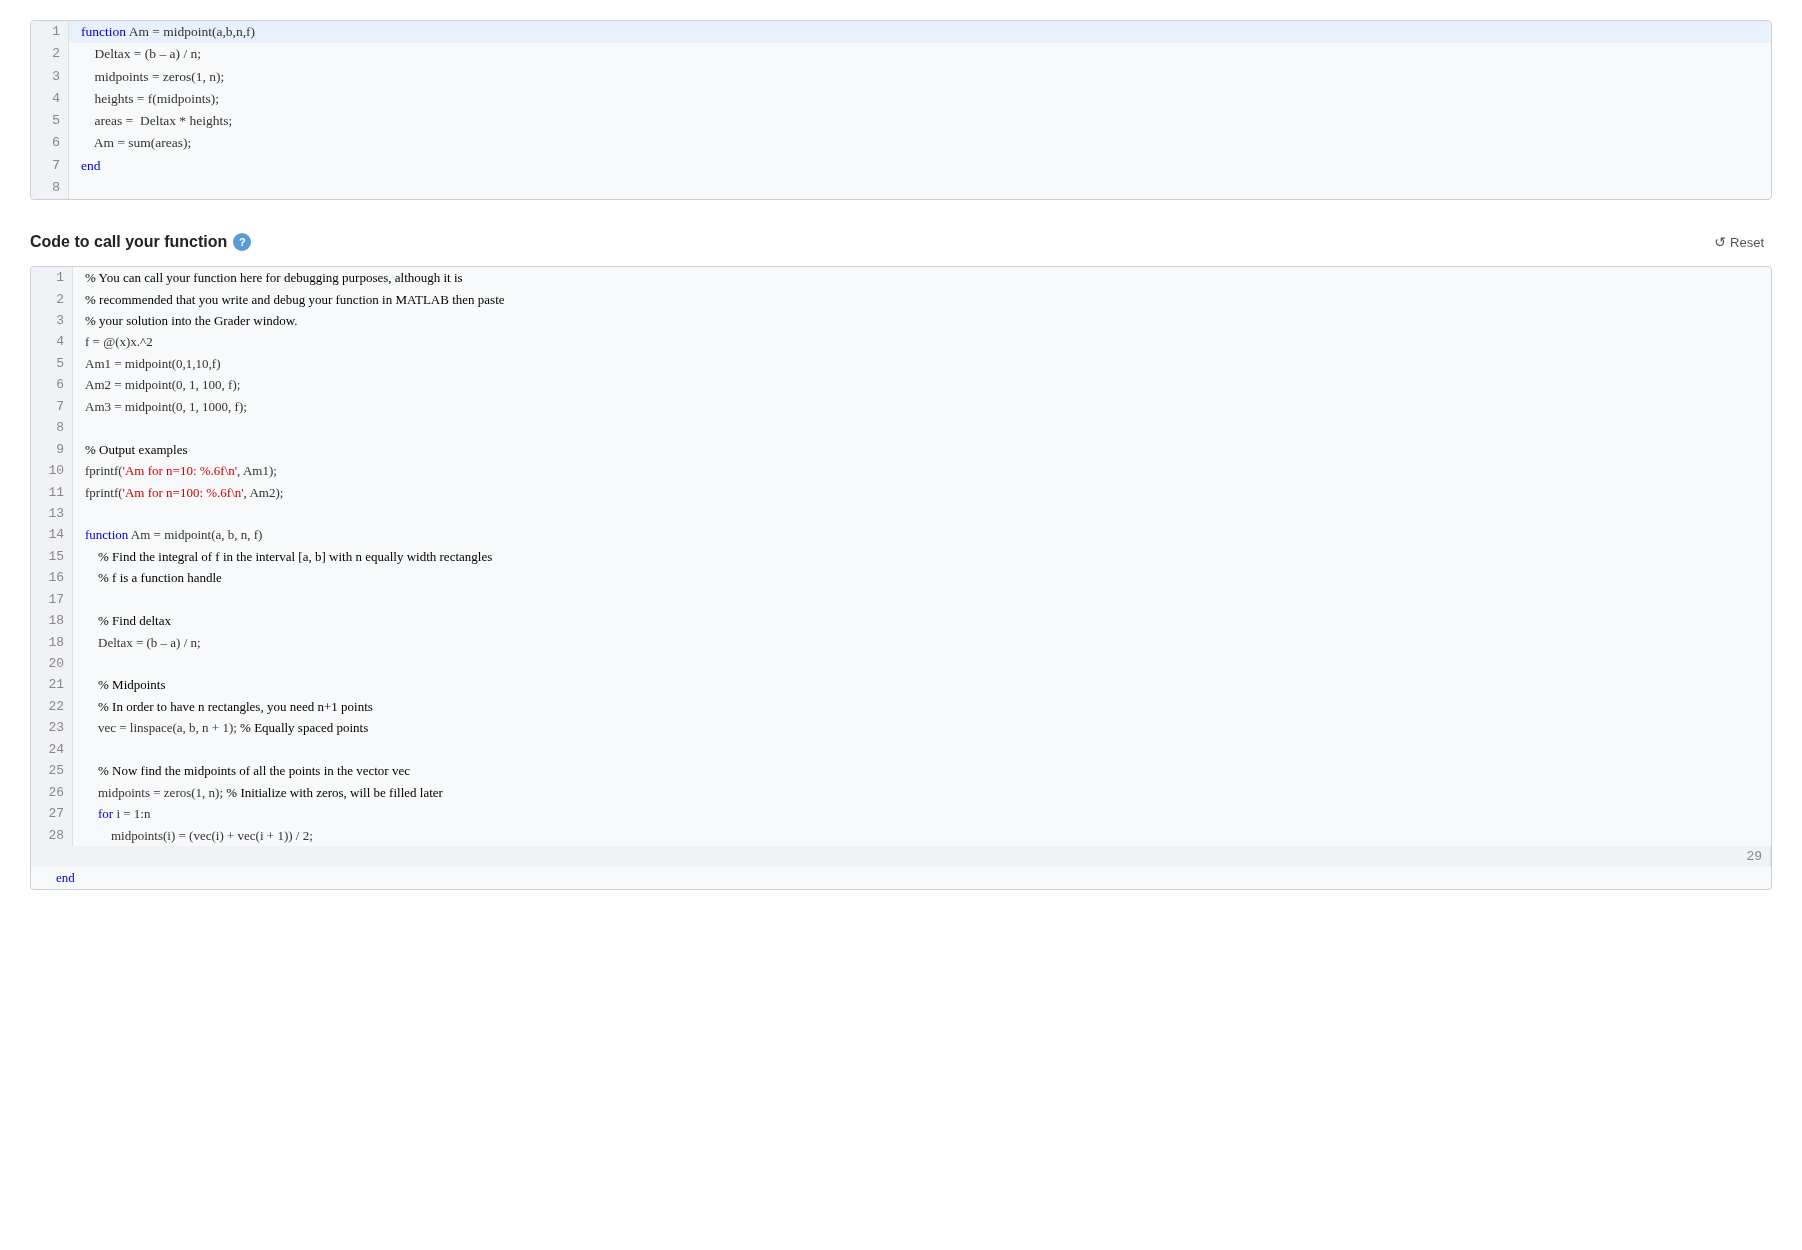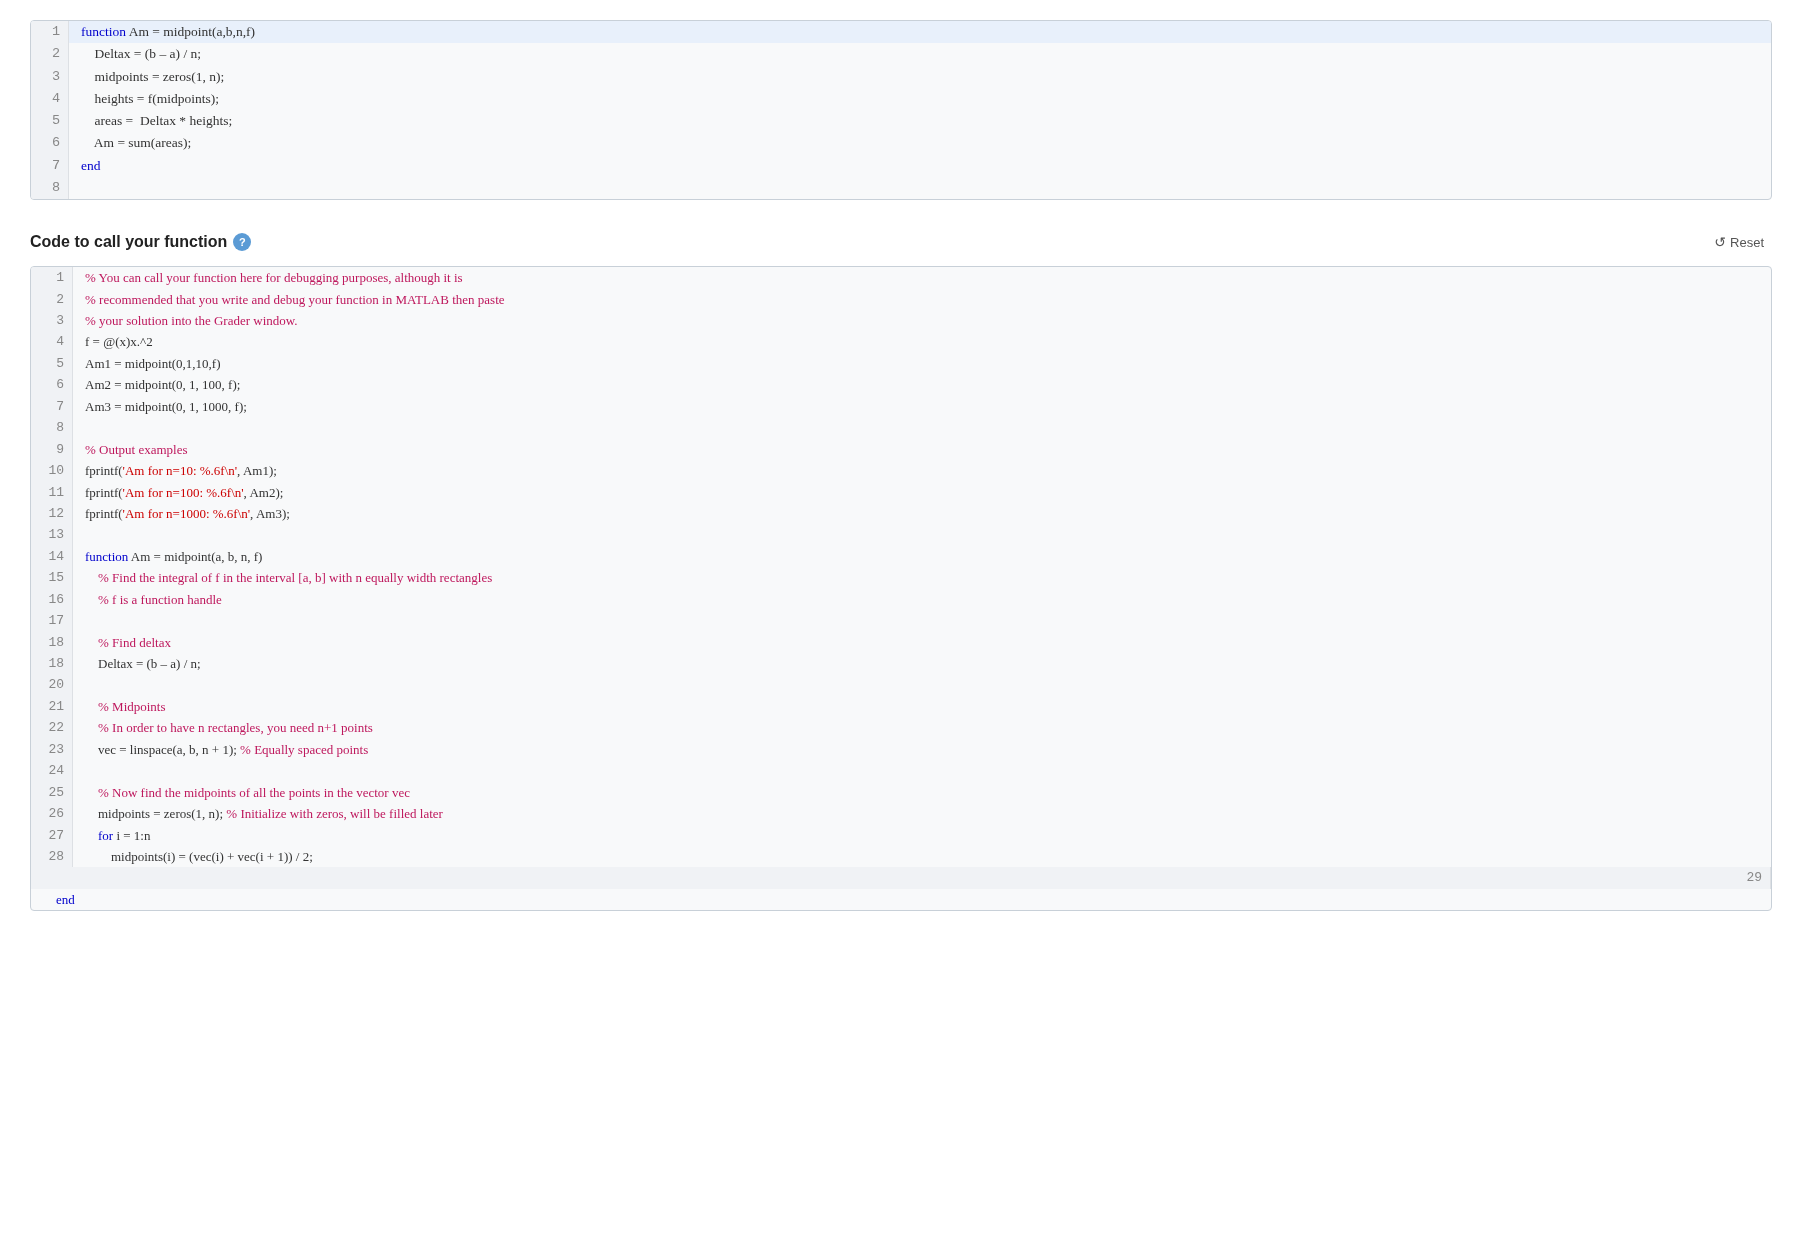--- a/index.html
+++ b/index.html
@@ -38,21 +38,21 @@
     }
 
     .line-code {
       padding: 0 12px;
       white-space: pre;
       flex: 1;
       font-family: Liberation Serif, serif;
     }
 
     .kw-blue { color: #0000cc; font-weight: normal; }
-    .comment { color: #be185d; }
+    .comment { color: #000000; }
     .string { color: #cc0000; }
     .kw-end { color: #0000cc; }
 
     .section-header {
       display: flex;
       align-items: center;
       justify-content: space-between;
       margin-bottom: 12px;
       margin-top: 10px;
     }
@@ -204,24 +204,20 @@
         </div>
         <div style="display: flex; min-height: 1.65em;">
           <div class="line-num">10</div>
           <div class="line-code">fprintf(<span class="string">'Am for n=10: %.6f\n'</span>, Am1);</div>
         </div>
         <div style="display: flex; min-height: 1.65em;">
           <div class="line-num">11</div>
           <div class="line-code">fprintf(<span class="string">'Am for n=100: %.6f\n'</span>, Am2);</div>
         </div>
         <div style="display: flex; min-height: 1.65em;">
-          <div class="line-num">12</div>
-          <div class="line-code">fprintf(<span class="string">'Am for n=1000: %.6f\n'</span>, Am3);</div>
-        </div>
-        <div style="display: flex; min-height: 1.65em;">
           <div class="line-num">13</div>
           <div class="line-code"></div>
         </div>
         <div style="display: flex; min-height: 1.65em;">
           <div class="line-num">14</div>
           <div class="line-code"><span class="kw-blue">function</span> Am = midpoint(a, b, n, f)</div>
         </div>
         <div style="display: flex; min-height: 1.65em;">
           <div class="line-num">15</div>
           <div class="line-code"><span class="comment">    % Find the integral of f in the interval [a, b] with n equally width rectangles</span></div>

